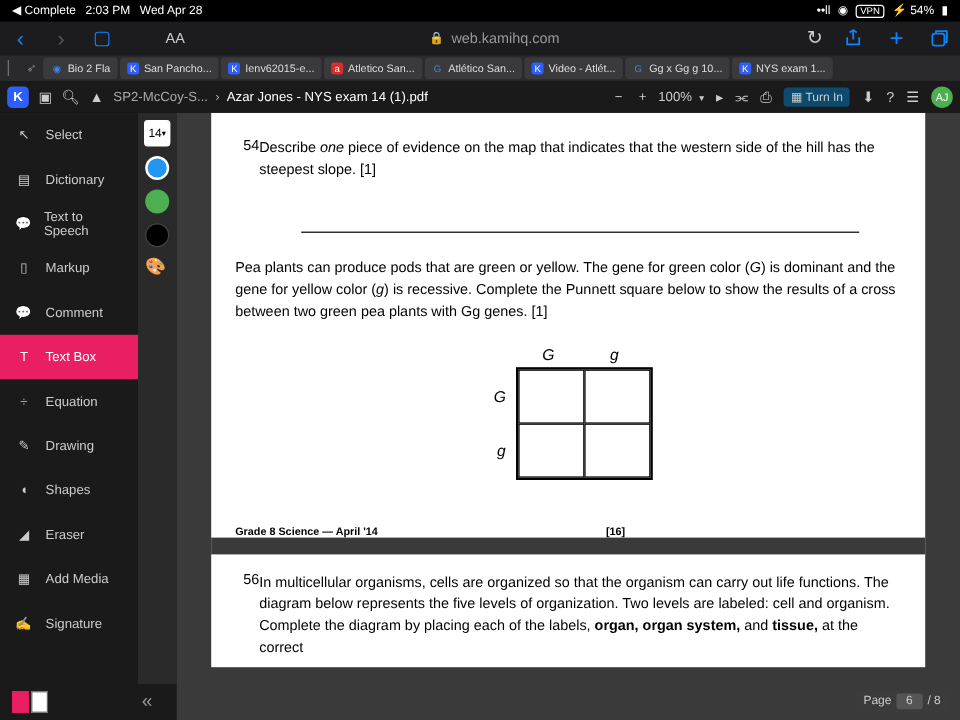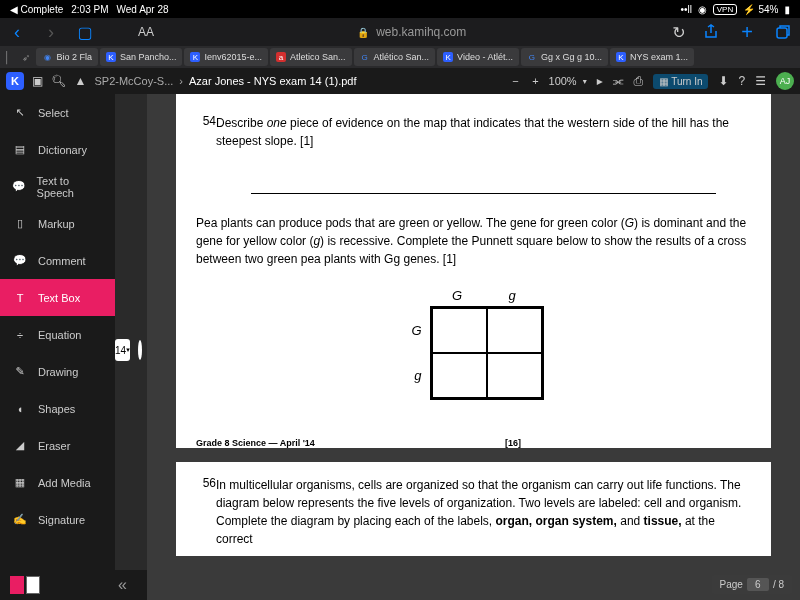--- a/index.html
+++ b/index.html
@@ -21,21 +21,21 @@
 .kami-header-right{margin-left:auto;display:flex;align-items:center;gap:10px}
 .zoom-controls{display:flex;align-items:center;gap:6px;font-size:11px}
 .zoom-btn{width:14px;text-align:center;cursor:pointer}
 .turn-in{background:#0c4a6e;padding:2px 6px;border-radius:3px;font-size:10px}
 .avatar{width:18px;height:18px;background:#4caf50;border-radius:50%;display:flex;align-items:center;justify-content:center;font-size:9px;color:#fff;font-weight:normal}
 .main-area{display:flex;height:506px}
 .sidebar{width:115px;background:#1a1a1a;display:flex;flex-direction:column}
 .sidebar-item{height:37px;display:flex;align-items:center;gap:10px;padding:0 12px;color:#ccc;font-size:11px;cursor:pointer}
 .sidebar-item.active{background:#e91e63;color:#fff}
 .sidebar-icon{width:16px;height:16px;display:flex;align-items:center;justify-content:center}
-.color-panel{width:32px;background:#2a2a2a;display:flex;flex-direction:row;align-items:center;padding-top:6px;gap:8px}
+.color-panel{width:32px;background:#2a2a2a;display:flex;flex-direction:column;align-items:center;padding-top:6px;gap:8px}
 .size-box{width:22px;height:22px;background:#fff;border-radius:3px;display:flex;align-items:center;justify-content:center;font-size:10px;color:#000}
 .color-circle{width:20px;height:20px;border-radius:50%;cursor:pointer}
 .color-blue{background:#2196f3;border:2px solid #fff}
 .color-green{background:#4caf50}
 .color-black{background:#000;border:1px solid #444}
 .palette-icon{width:20px;height:20px;color:#fff;font-size:14px}
 .document{flex:1;background:#3a3a3a;overflow:auto;position:relative}
 .page{background:#fff;margin:0 auto;width:595px;padding:20px 20px 8px 20px;font-family:Georgia,'Times New Roman',serif;color:#000}
 .question{margin-bottom:20px;display:flex;}
 .q-num{font-size:12px;min-width:20px;text-align:right}

